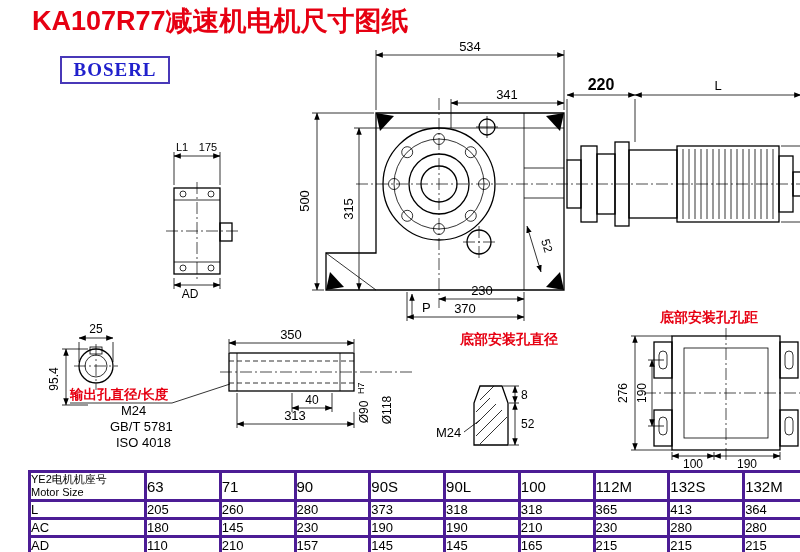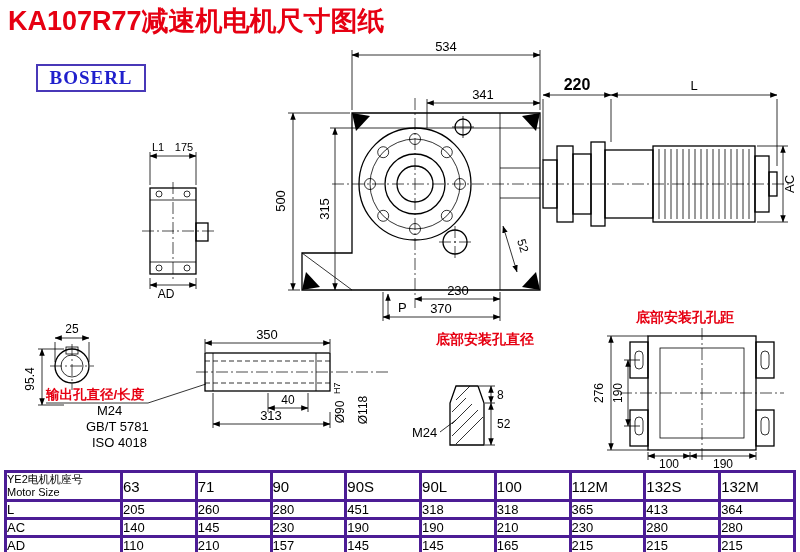--- a/index.html
+++ b/index.html
@@ -1,20 +1,20 @@
 <!DOCTYPE html>
 <html><head>
 <meta charset="utf-8">
 <style>
   * { margin:0; padding:0; box-sizing:border-box; }
   html,body { width:800px; height:552px; }
   body { background:#ffffff; font-family:"Liberation Sans","DejaVu Sans",sans-serif; position:relative; overflow:hidden; }
-  .page { position:absolute; inset:0; background:#fff; }
+  .page { position:absolute; inset:0; background:#fff;margin-left:24px; }
   .title { position:absolute; left:8px; top:3px; font-size:27px; font-weight:bold; color:#e60012; white-space:nowrap; }
-  .logo { position:absolute; left:36px; top:64px; width:110px; height:28px; border:2px solid #4838b8; background:#fff; display:flex; align-items:center; justify-content:center; }
+  .logo { position:absolute; left:36px; top:56px; width:110px; height:28px; border:2px solid #4838b8; background:#fff; display:flex; align-items:center; justify-content:center; }
   .logo span { font-family:"Liberation Serif","DejaVu Serif",serif; font-size:19px; font-weight:bold; color:#2020cc; letter-spacing:1px; }
   svg.draw { position:absolute; left:0; top:0; }
   .ln   { stroke:#000; stroke-width:1.3; fill:none; }
   .thin { stroke:#000; stroke-width:0.8; fill:none; }
   .dim  { stroke:#000; stroke-width:0.8; fill:none; }
   .cl   { stroke:#000; stroke-width:0.7; fill:none; stroke-dasharray:12 3 2 3; }
   .dash { stroke:#000; stroke-width:0.8; fill:none; stroke-dasharray:5 3; }
   text.d  { font-size:13px; fill:#000; }
   text.s  { font-size:12px; fill:#000; }
   text.xs { font-size:11px; fill:#000; }
@@ -263,30 +263,30 @@
       <th>100</th>
       <th>112M</th>
       <th>132S</th>
       <th>132M</th>
     </tr>
     <tr class="drow">
       <th>L</th>
       <td>205</td>
       <td>260</td>
       <td>280</td>
-      <td>451</td>
+      <td>373</td>
       <td>318</td>
       <td>318</td>
       <td>365</td>
       <td>413</td>
       <td>364</td>
     </tr>
     <tr class="drow">
       <th>AC</th>
-      <td>140</td>
+      <td>180</td>
       <td>145</td>
       <td>230</td>
       <td>190</td>
       <td>190</td>
       <td>210</td>
       <td>230</td>
       <td>280</td>
       <td>280</td>
     </tr>
     <tr class="drow">

